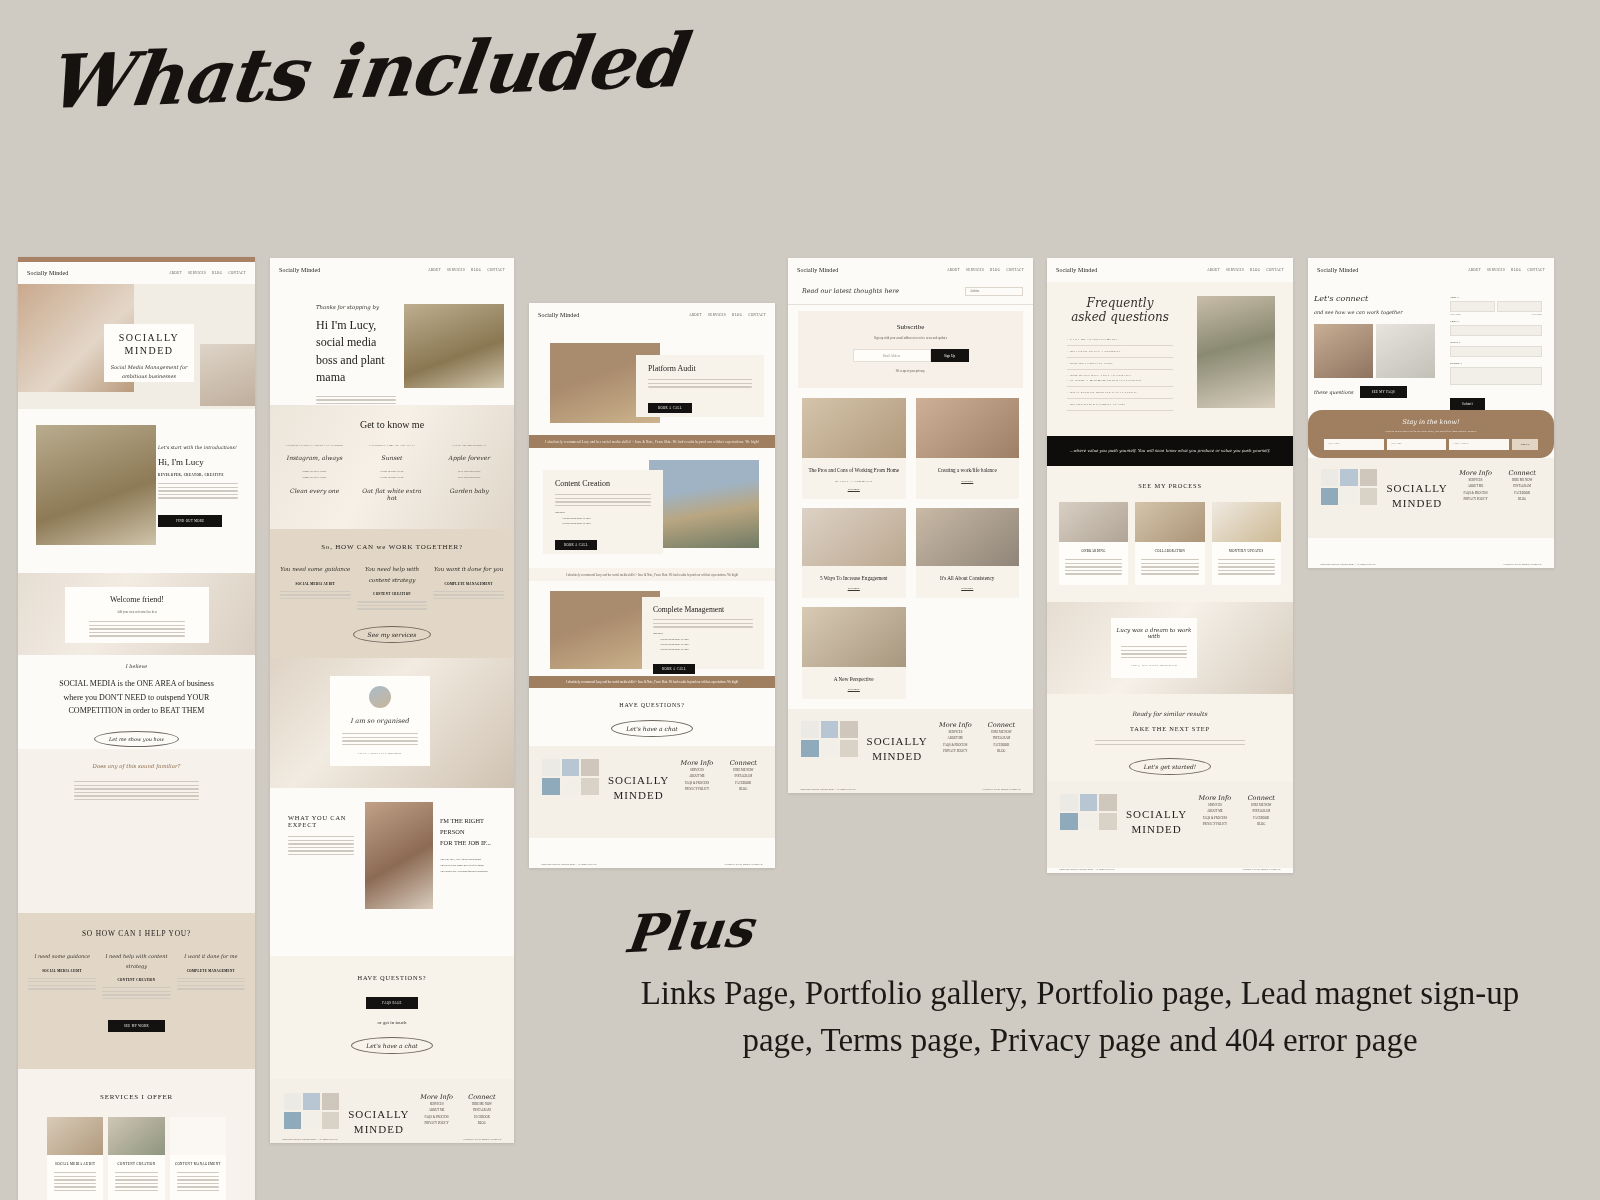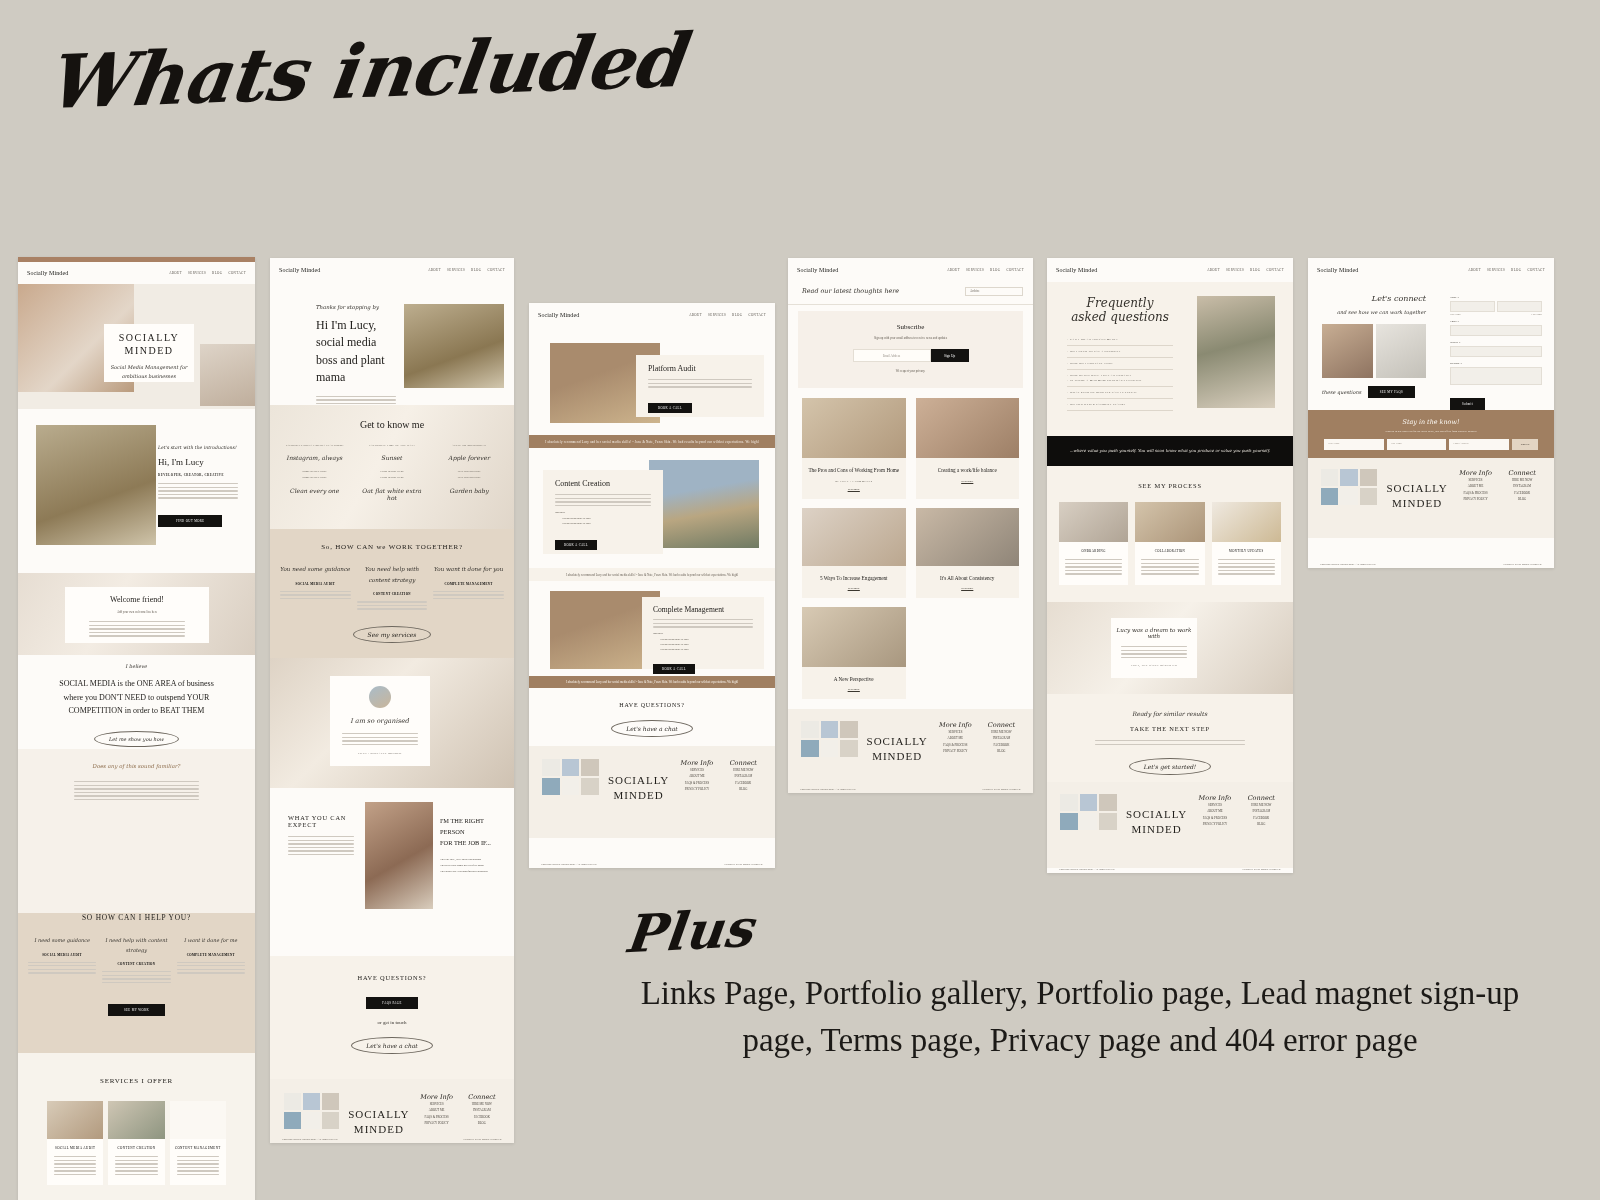--- a/index.html
+++ b/index.html
@@ -159,21 +159,21 @@
       <div class="lines" style="margin:12px 56px 0;">
           <i></i>
           <i></i>
           <i></i>
           <i></i>
           <i></i>
           <i></i>
         </div>
     </div>
 
-    <div class="sand" style="position:relative;height:140px;text-align:center;">
+    <div class="sand" style="position:relative;height:140px;text-align:center;padding-top:16px;">
       <div class="h-title caps" style="font-size:7.4px;">SO HOW CAN I HELP YOU?</div>
       <div style="display:flex;gap:6px;padding:0 10px;margin-top:14px;">
         <div style="flex:1">
           <div class="script" style="font-size:5px;line-height:1.9;">I need some guidance</div>
           <div style="font-size:3px;font-weight:bold;letter-spacing:.4px;margin-top:7px;">SOCIAL MEDIA AUDIT</div>
           <div class="lines" style="margin-top:5px;">
               <i></i>
               <i></i>
               <i></i>
               <i></i>
@@ -749,21 +749,21 @@
     <div class="navbar" style="height:24px">
       <div class="logo">Socially Minded</div>
       <div class="mininav">
         <span>ABOUT</span>
         <span>SERVICES</span>
         <span>BLOG</span>
         <span>CONTACT</span>
       </div>
     </div>
     <div style="position:relative;height:128px;background:#fdfbf8;">
-      <div style="position:absolute;left:14px;top:12px;width:104px;text-align:right;">
+      <div style="position:absolute;left:6px;top:12px;width:121px;text-align:left;">
         <div class="script" style="font-size:8px;">Let's connect</div>
         <div class="script" style="font-size:5px;margin-top:6px;">and see how we can work together</div>
         <div style="display:flex;gap:3px;margin-top:9px;">
           <div style="flex:1;height:54px;background:linear-gradient(150deg,#c8ae94,#8e7360);"></div>
           <div style="flex:1;height:54px;background:linear-gradient(150deg,#e7e4de,#c3c0b8);"></div>
         </div>
         <div style="display:flex;align-items:center;gap:6px;margin-top:8px;">
           <div class="script" style="font-size:5px;">these questions</div>
           <span class="btn-dark" style="padding:4px 12px;">SEE MY FAQS</span>
         </div>
@@ -780,21 +780,21 @@
         </div>
         <div style="font-size:2.8px;color:#4b463e;margin-top:4px;">Email *</div>
         <div style="height:9px;background:#f2efe9;border:1px solid #e3ded5;margin-top:2px;"></div>
         <div style="font-size:2.8px;color:#4b463e;margin-top:5px;">Subject *</div>
         <div style="height:9px;background:#f2efe9;border:1px solid #e3ded5;margin-top:2px;"></div>
         <div style="font-size:2.8px;color:#4b463e;margin-top:5px;">Message *</div>
         <div style="height:16px;background:#f2efe9;border:1px solid #e3ded5;margin-top:2px;"></div>
         <div style="margin-top:6px;"><span class="btn-dark" style="padding:4px 12px;">Submit</span></div>
       </div>
     </div>
-    <div class="brownband" style="position:relative;height:48px;text-align:center;padding-top:8px;box-sizing:border-box;">
+    <div class="brownband" style="position:relative;height:48px;text-align:center;padding-top:8px;box-sizing:border-box;border-radius:14px;">
       <div class="script" style="font-size:6.4px;color:#fdfaf5;">Stay in the know!</div>
       <div style="font-size:2.8px;margin-top:4px;color:#f3e9dc;">Sign up to our email list for the latest news, tips and offers from Socially Minded</div>
       <div style="display:flex;gap:3px;padding:0 16px;margin-top:6px;">
         <div style="flex:1;height:11px;background:#fbf8f3;font-size:2.6px;color:#9c958b;padding:3px 4px;box-sizing:border-box;text-align:left;"><span>First Name</span></div>
         <div style="flex:1;height:11px;background:#fbf8f3;font-size:2.6px;color:#9c958b;padding:3px 4px;box-sizing:border-box;text-align:left;"><span>Last Name</span></div>
         <div style="flex:1;height:11px;background:#fbf8f3;font-size:2.6px;color:#9c958b;padding:3px 4px;box-sizing:border-box;text-align:left;"><span>Email Address</span></div>
         <div style="width:26px;height:11px;background:#e3d5c3;color:#3b332a;font-size:2.6px;display:flex;align-items:center;justify-content:center;">Sign Up</div>
       </div>
     </div>
     <div class="footer" style="position:relative;height:80px;padding:11px 13px 0;box-sizing:border-box;display:flex;align-items:flex-start;gap:9px;">

